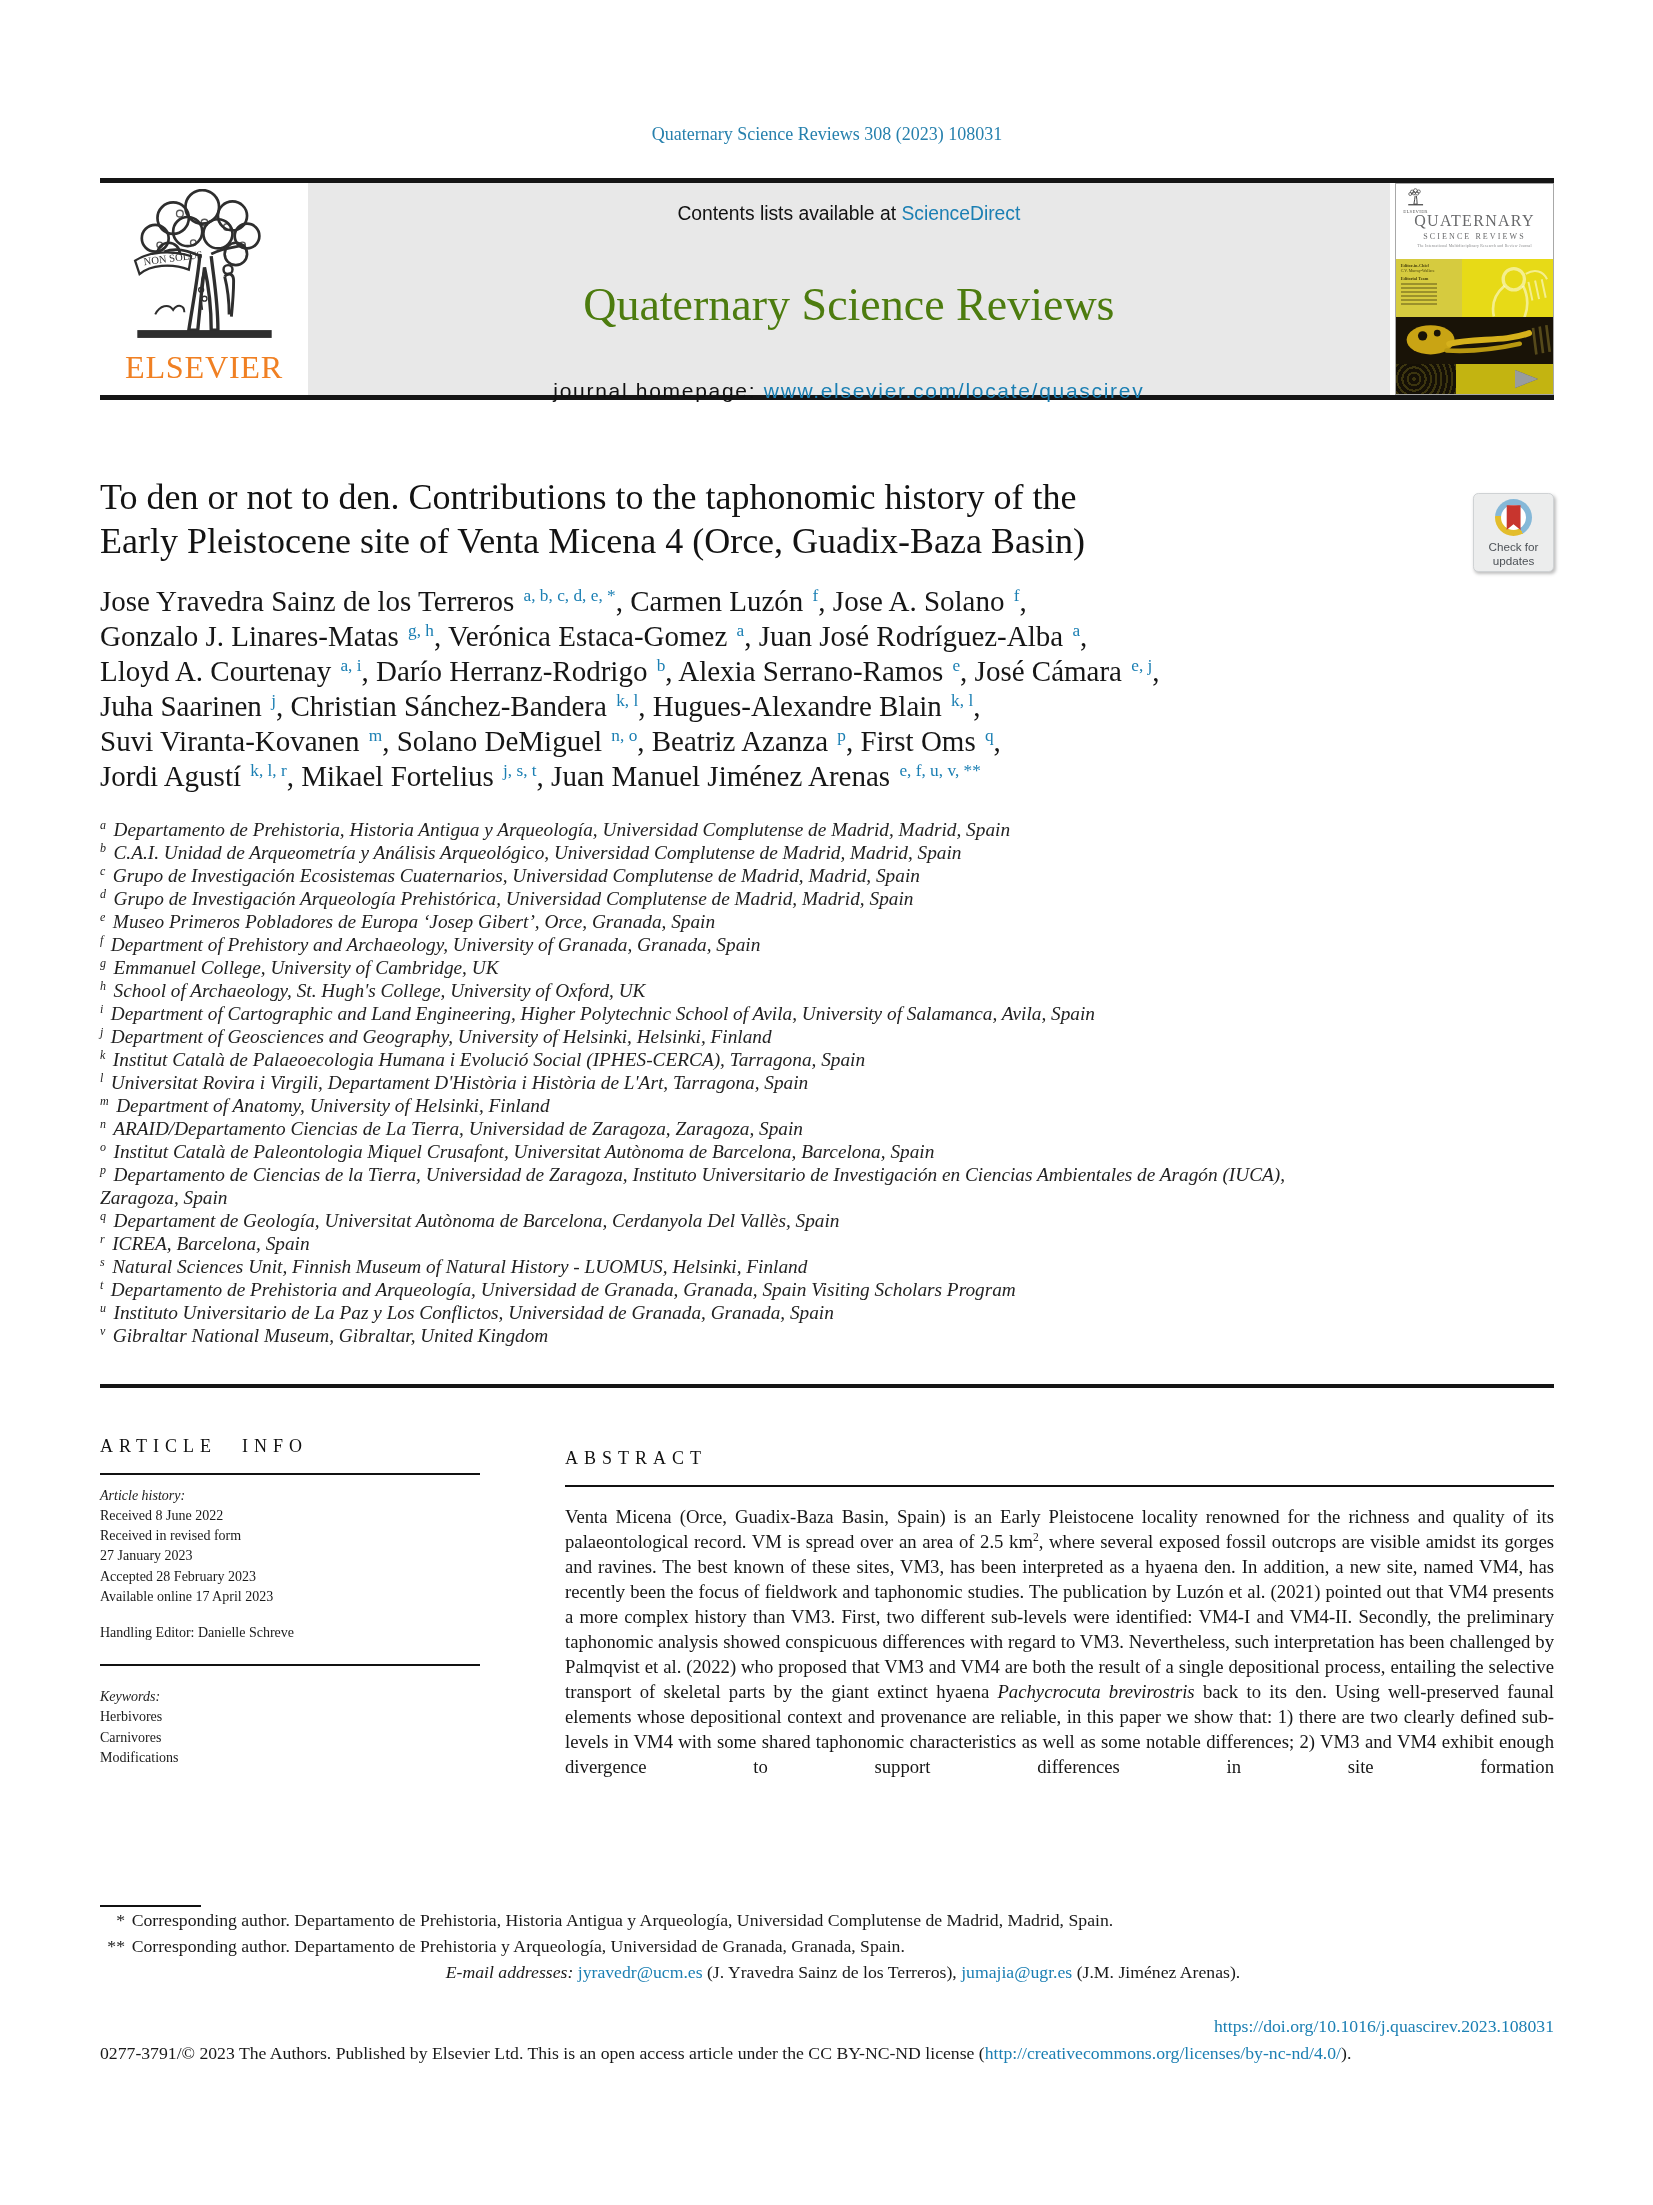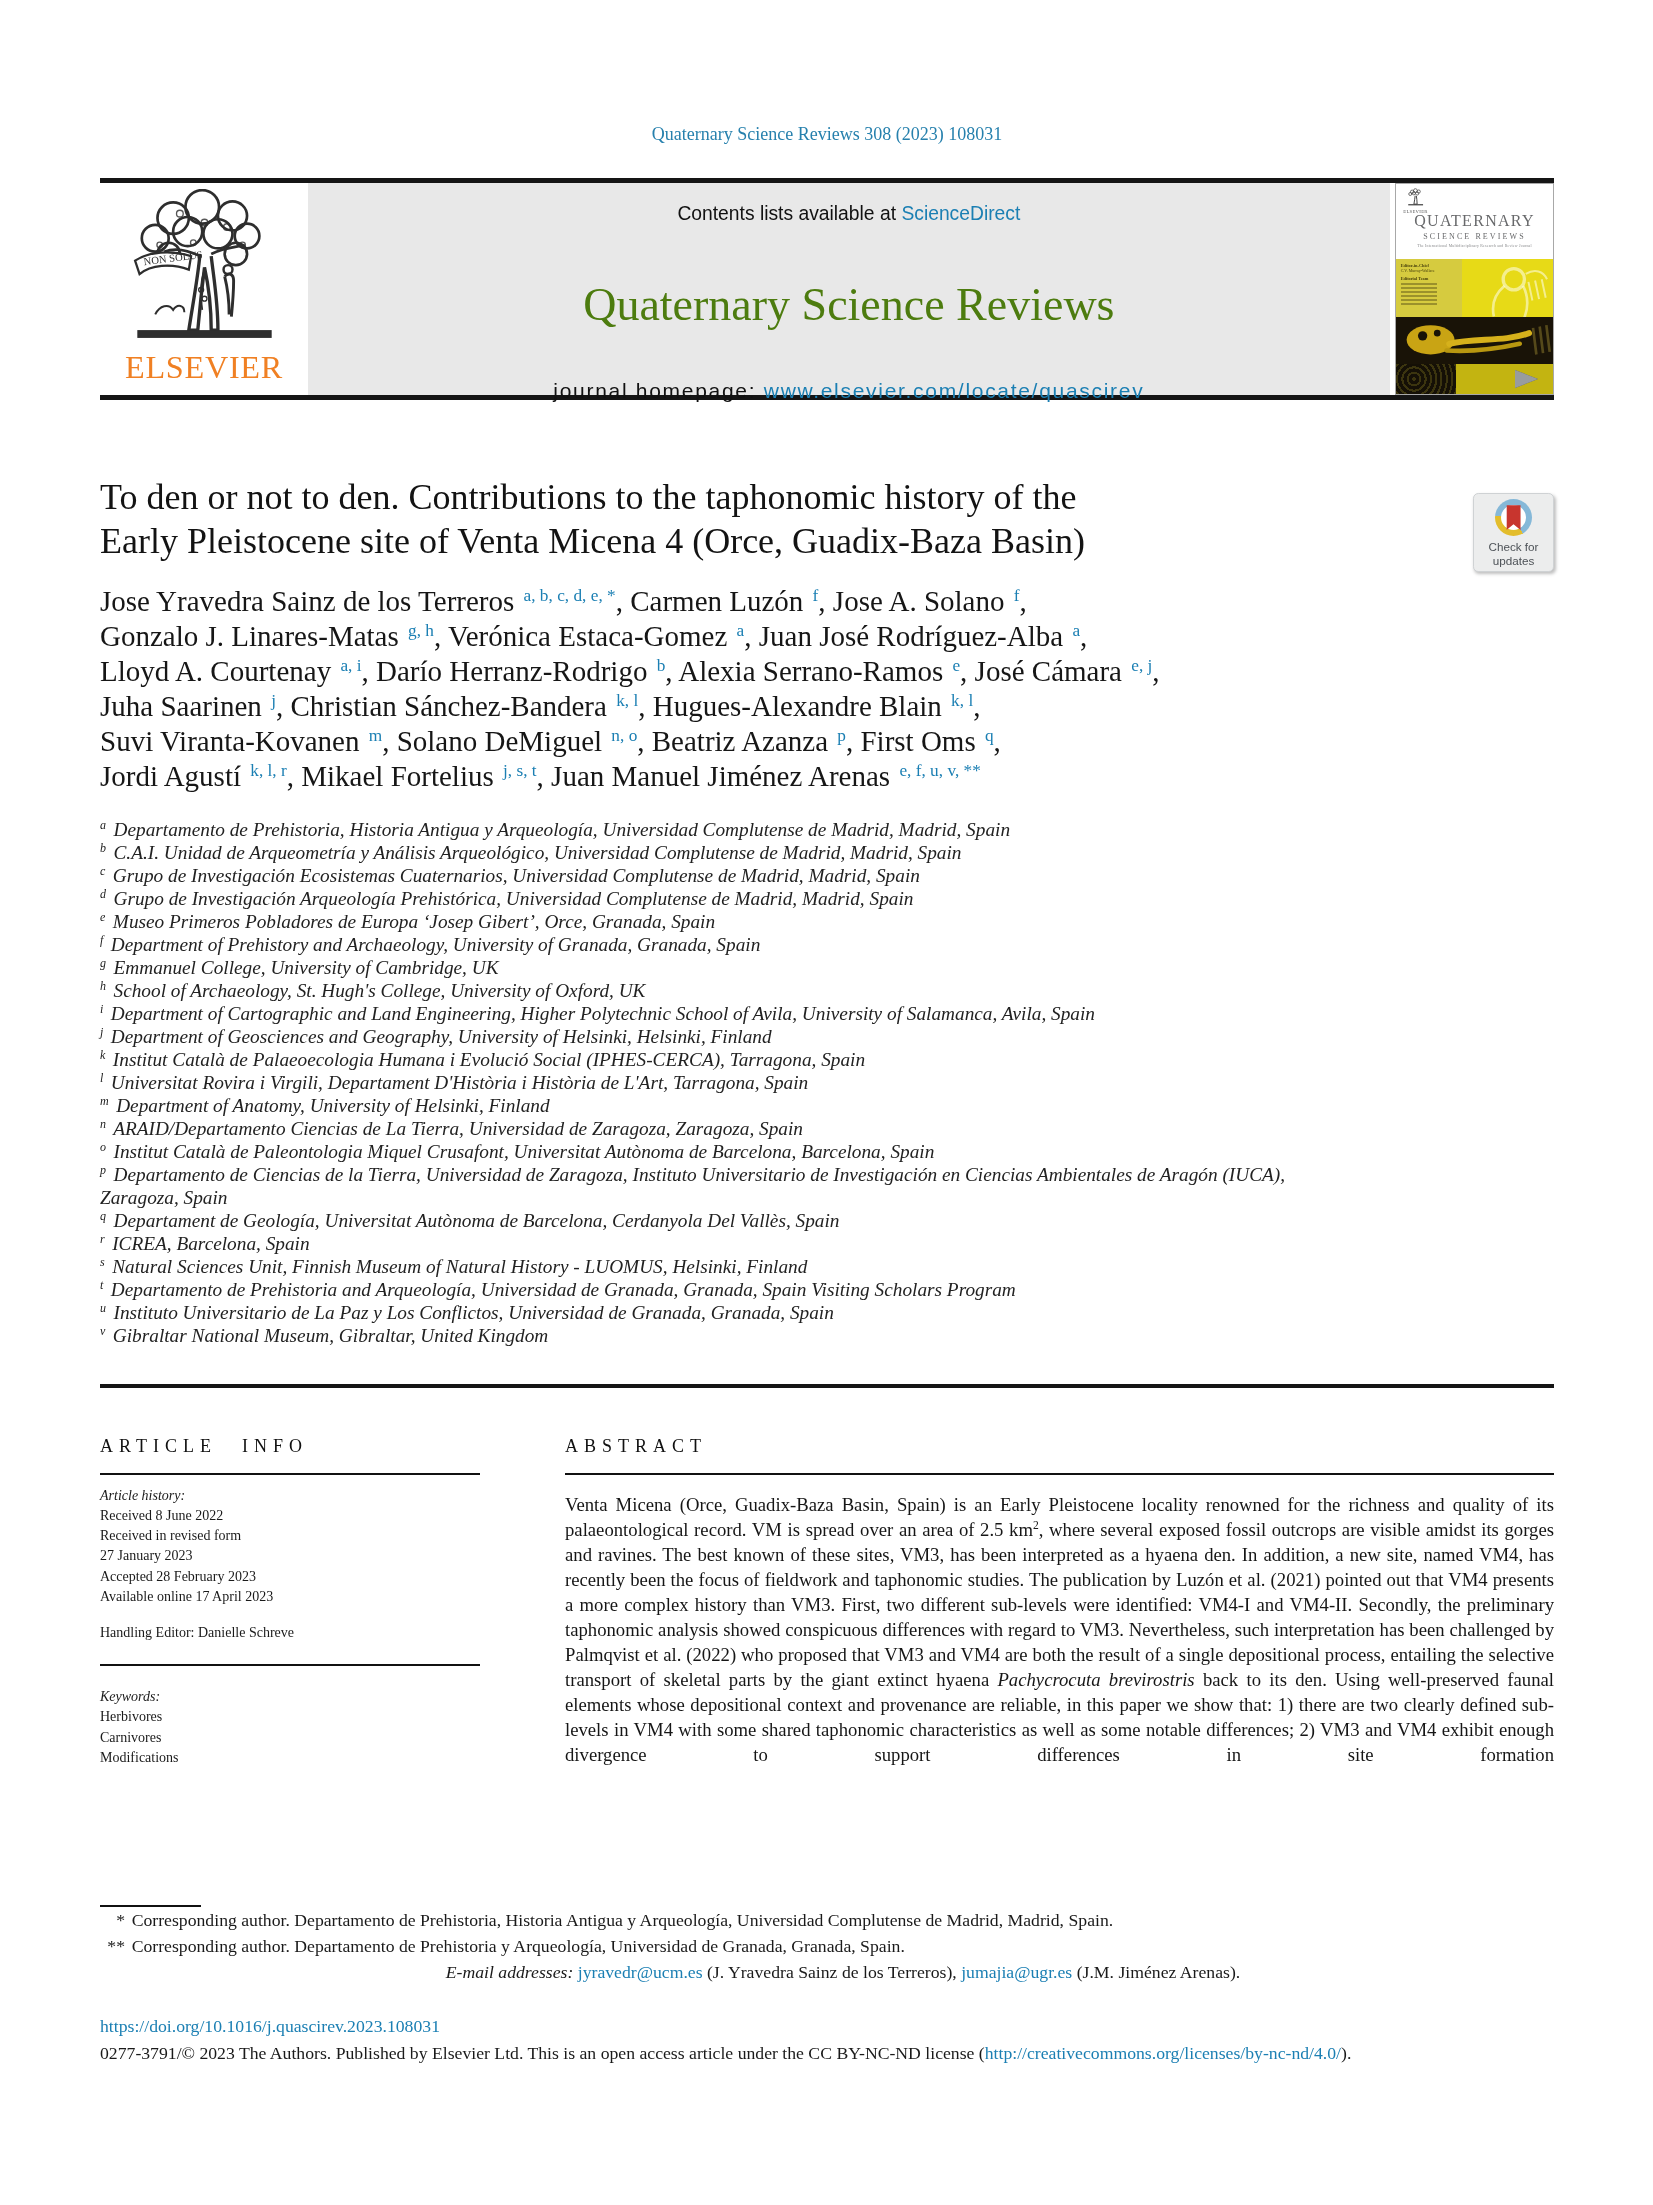--- a/index.html
+++ b/index.html
@@ -55,38 +55,38 @@
          background:#c8352e;clip-path:polygon(0 0,100% 0,100% 100%,50% 76%,0 100%);z-index:2;}
   .badge-text{font-family:"Liberation Sans",sans-serif;font-size:11.7px;line-height:14px;color:#4d5257;margin-top:4px;}
   
   .authors{margin:21.3px 100px 0;font-size:29px;line-height:35px;color:#161616;}
   .authors sup{font-size:17.3px;color:#1b7fb3;line-height:0;margin-left:2px;}
   .affils{margin:24px 100px 0;font-size:19.3px;line-height:23px;font-style:italic;color:#222;}
   .affil sup{font-size:12px;line-height:0;margin-right:2.7px;}
   
   .columns{display:flex;margin:48px 100px 0;gap:85px;}
   .col-left{width:380px;flex:none;}
-  .col-right{flex:1;}
+  .col-right{flex:1;margin-top:12px;}
   .sec-head{font-size:18px;letter-spacing:6px;word-spacing:14.7px;color:#111;}
   .head-rule{height:2px;background:#111;margin-top:16px;}
   .info-block{margin-top:11px;font-size:14px;line-height:20.3px;}
   .it{font-style:italic;}
   .editor-line{margin-top:16px;}
   .left-rule{height:2px;background:#111;margin-top:20px;}
   .kw-label{margin-top:21.3px;}
   .abstract{margin:17.3px 0 0;font-size:18.7px;line-height:25px;text-align:justify;text-align-last:justify;color:#161616;}
   .abstract sup{font-size:0.62em;line-height:0;}
   
   .page-foot{position:absolute;left:100px;right:100px;top:1905px;font-size:17.7px;color:#1a1a1a;}
   .fn-rule{width:101px;height:2px;background:#111;}
   .fn{display:flex;line-height:26px;}
   .fn:first-of-type{margin-top:8px;}
   .fn-mark{width:25px;text-align:right;margin-right:6.7px;flex:none;}
   .email-line{padding-left:32px;line-height:26px;text-align:center;}
-  .doi{margin-top:29px;line-height:24px;}
+  .doi{margin-top:29px;line-height:24px;text-align:right;}
   .license{margin-top:2.7px;line-height:24px;}
   sup{vertical-align:super;}
 </style>
 </head>
 <body>
 
 <div class="page">
 
   <div class="citation">Quaternary Science Reviews 308 (2023) 108031</div>
 

